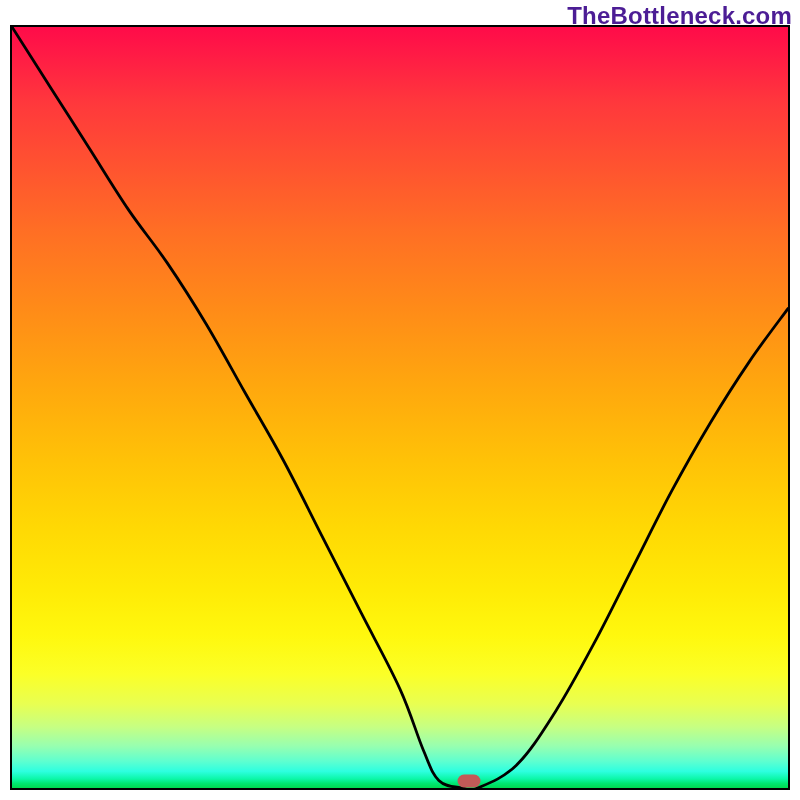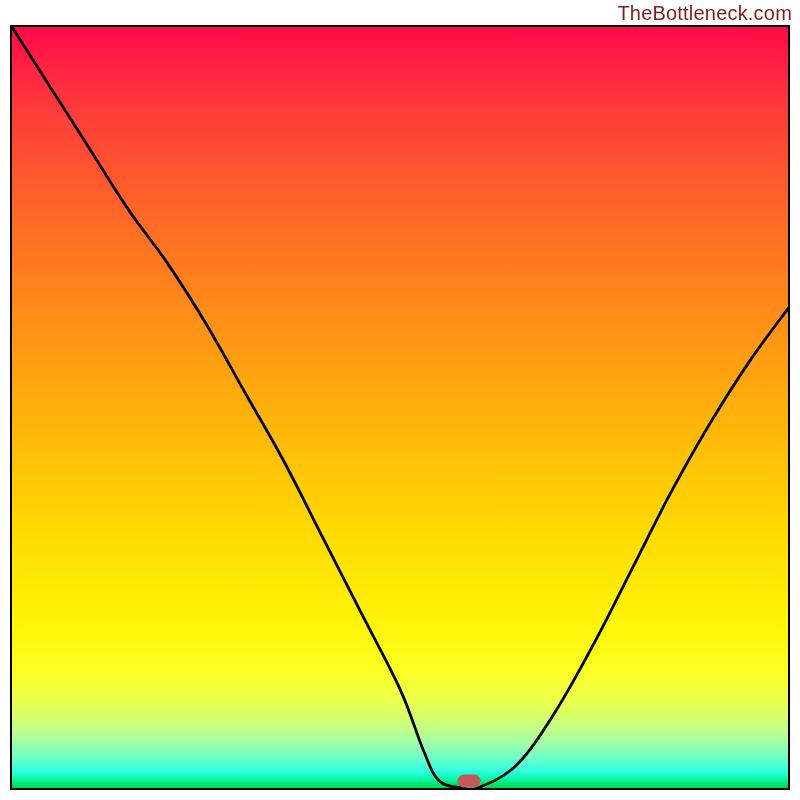--- a/index.html
+++ b/index.html
@@ -12,23 +12,23 @@
   }
   .container {
     position: relative;
     width: 800px;
     height: 800px;
   }
   .watermark {
     position: absolute;
     top: 2px;
     right: 8px;
-    font-size: 20px;
-    font-weight: normal;
-    color: #7f1d1d;
+    font-size: 24px;
+    font-weight: bold;
+    color: #4c1d95;
     z-index: 10;
     letter-spacing: 0.2px;
   }
   .plot {
     position: absolute;
     top: 25px;
     left: 10px;
     width: 780px;
     height: 765px;
     border: 2.5px solid #000000;

